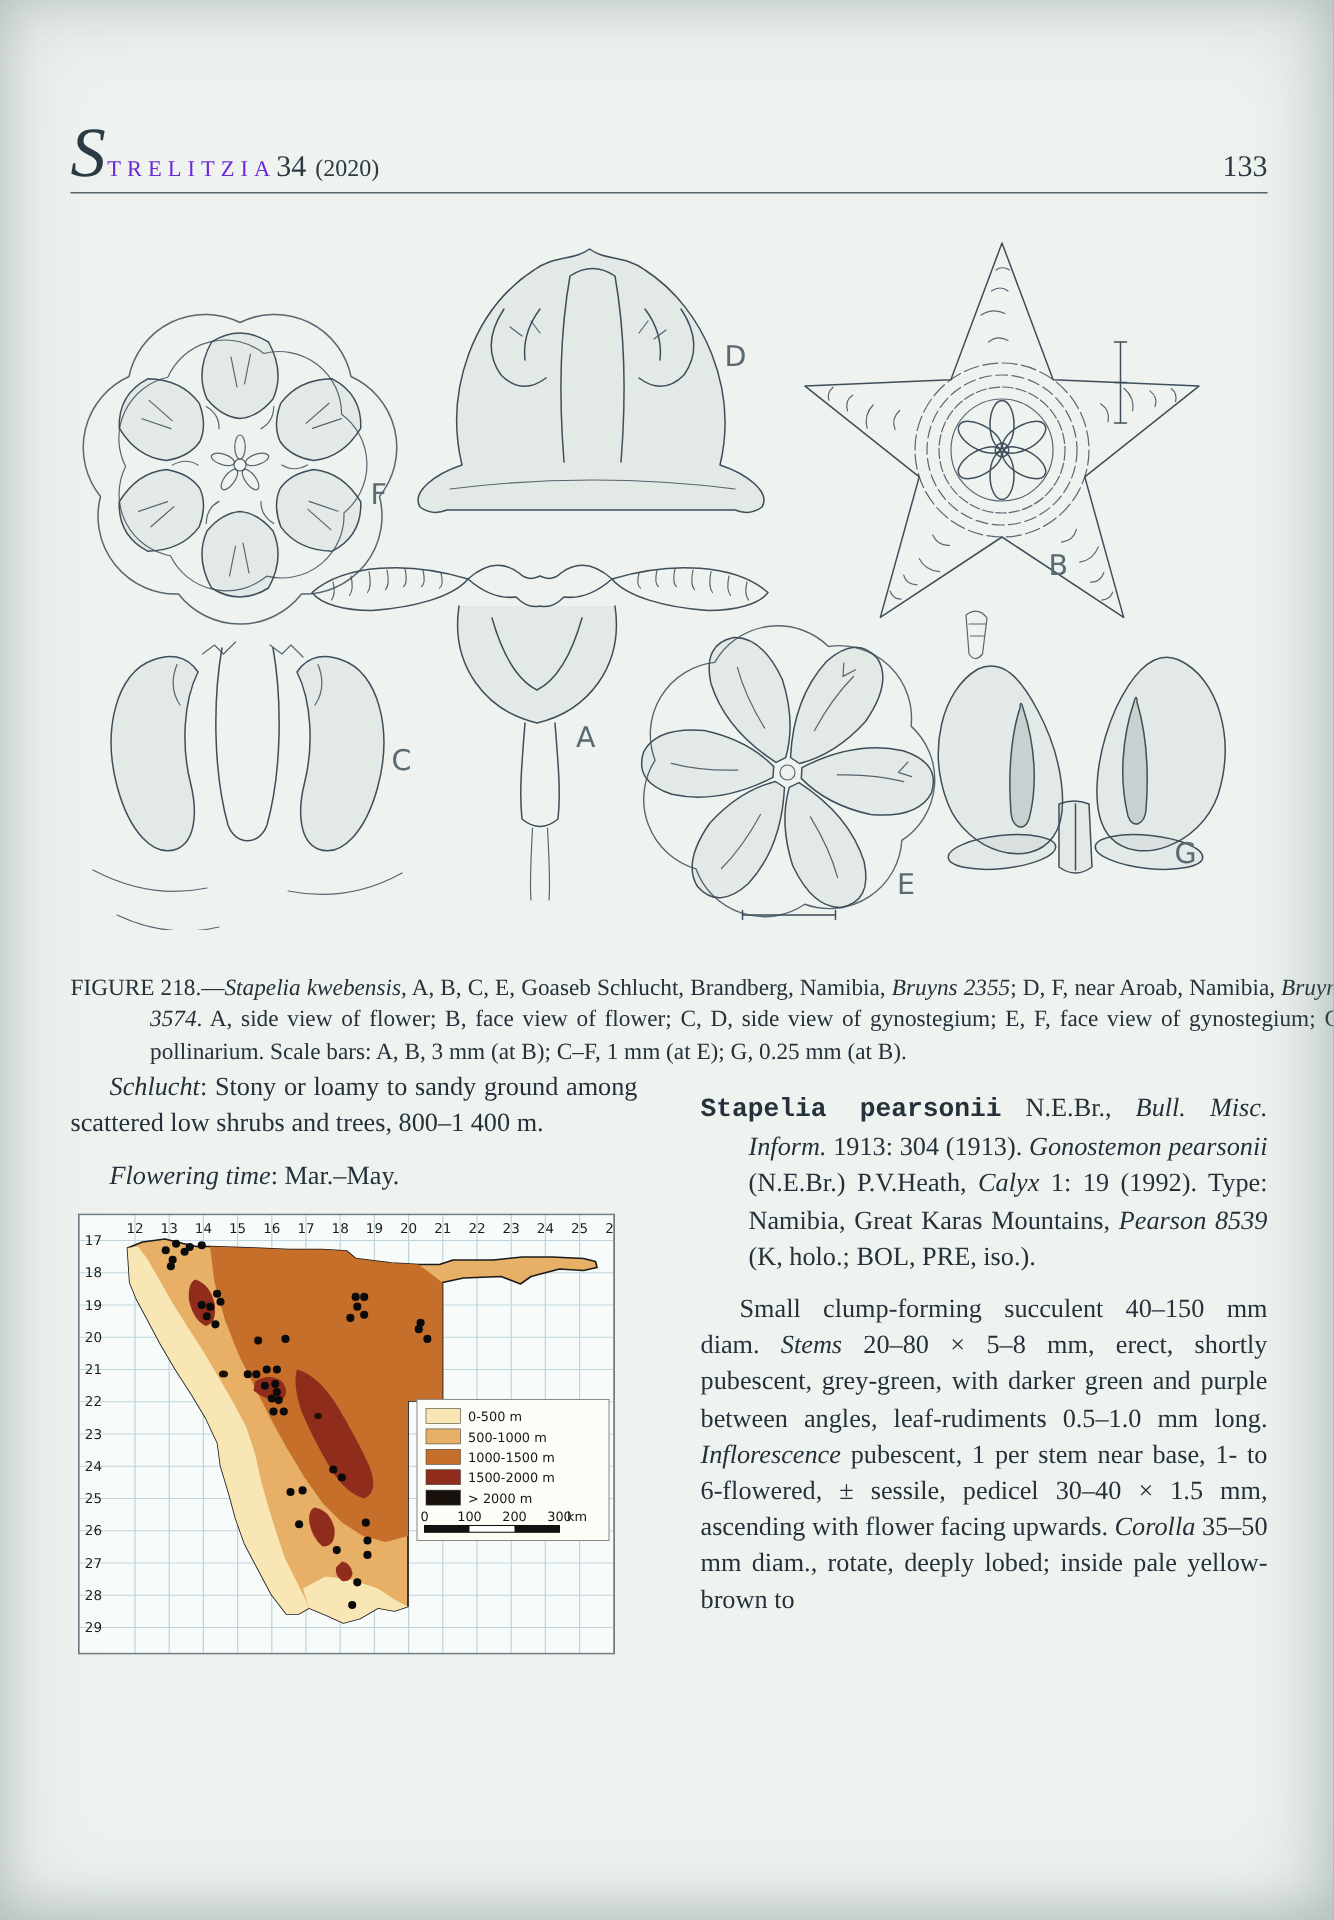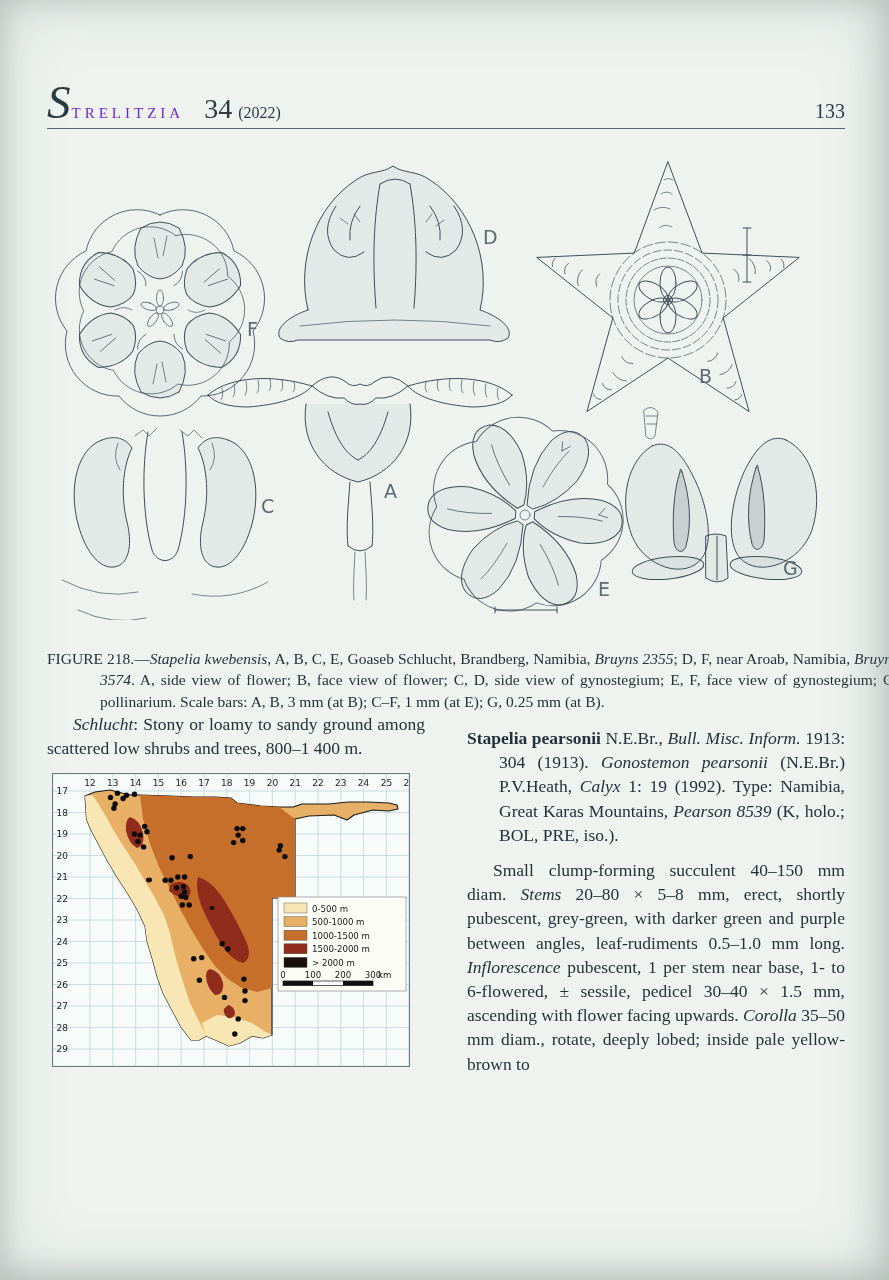--- a/index.html
+++ b/index.html
@@ -5,60 +5,60 @@
   html,body{margin:0;padding:0;background:#9aa49e;}
   .page{position:relative;width:889px;height:1280px;background:#eef3f0;
         font-family:"Liberation Serif","DejaVu Serif",serif;color:#25313a;overflow:hidden;margin:0 auto;}
   .page::after{content:"";position:absolute;inset:0;pointer-events:none;
         box-shadow:inset 0 0 70px rgba(110,125,118,.20), inset -16px 0 34px rgba(108,124,118,.16),
                    inset 10px 0 26px rgba(108,124,118,.10), inset 0 -12px 26px rgba(108,124,118,.14);}
   
   .hdr{position:absolute;left:47px;right:44px;top:82px;display:flex;align-items:baseline;}
   .hdr .script{font-style:italic;font-size:47px;line-height:40px;font-weight:400;color:#2c3a43;}
   .hdr .rest{font-size:15px;letter-spacing:4px;margin-left:1px;color:#6d28d9;}
-  .hdr .vol{font-size:28px;margin-left:20px;color:#2c3a43;}
+  .hdr .vol{font-size:20px;margin-left:0;color:#2c3a43;}
   .hdr .yr{font-size:16px;margin-left:6px;color:#2c3a43;}
   .hdr .pageno{margin-left:auto;font-size:20px;color:#2c3a43;}
   .rule{position:absolute;left:47px;right:44px;top:128px;border-top:1.6px solid #55656d;}
   
   .plate{position:absolute;left:40px;top:148px;}
   .plate path,.plate circle,.plate ellipse,.plate line{stroke:#3e4e5a;fill:none;stroke-width:1;
         stroke-linecap:round;stroke-linejoin:round;}
   .plate .shade{fill:rgba(62,78,90,0.055);}
   .plate .slot{fill:rgba(62,78,90,0.16);}
   .plate .thin{stroke-width:.8;opacity:.85;}
   .plate text.lbl{font-family:"DejaVu Sans","Liberation Sans",sans-serif;font-size:19px;fill:#5a6a73;
         stroke:none;font-weight:400;}
   
   .figcap{position:absolute;left:47px;top:632px;width:798px;font-size:15.5px;line-height:21.5px;
         text-align:justify;padding-left:53px;text-indent:-53px;}
   .col{position:absolute;top:712px;width:378px;font-size:17.5px;line-height:24.2px;text-align:justify;}
   .col-left{left:47px;}
   .col-right{left:467px;}
   .col p{margin:0 0 11px 0;text-indent:26px;}
   .col p.species{padding-left:32px;text-indent:-32px;margin-top:14px;}
-  span.i{font-style:italic;} span.b{font-weight:bold;}
+  span.i{font-style:italic;} span.b{font-weight:bold;font-family:Liberation Mono, monospace;}
   
   figure.mapfig{margin:13px 0 0 5px;width:362px;}
   .mapsvg{display:block;}
   .mapsvg .grid{stroke:#bfd5dd;stroke-width:.8;}
   .mapsvg text.tick{font-family:"DejaVu Sans","Liberation Sans",sans-serif;font-size:9px;fill:#1c1c1c;}
   .mapsvg text.leg{font-family:"DejaVu Sans","Liberation Sans",sans-serif;font-size:8.6px;fill:#151515;}
   .mapcap{margin-top:17px;text-align:center;font-size:15.5px;}
 </style>
 </head>
 <body>
 
 <div class="page">
 
   <div class="hdr">
     <span class="script">S</span>
       <span class="rest">TRELITZIA</span>
     <span class="vol">34</span>
-    <span class="yr">(2022)</span>
+    <span class="yr">(2020)</span>
     <span class="pageno">133</span>
   </div>
   <div class="rule"></div>
 
   <svg class="plate" width="815" height="472" viewBox="0 0 815 472">
     <defs>
       <path id="fouter" d="M0,-95 A52,52 0 0 1 74,-59 A52,52 0 0 1 93,21 A52,52 0 0 1 41,86 A52,52 0 0 1 -41,86 A52,52 0 0 1 -93,21 A52,52 0 0 1 -74,-59 A52,52 0 0 1 0,-95 Z"></path>
       <g id="lobeF">
         <path class="shade" d="M-19,-82 Q0,-94 19,-82 Q30,-62 22,-44 Q12,-32 0,-31 Q-12,-32 -22,-44 Q-30,-62 -19,-82 Z"></path>
         <path class="thin" d="M-6,-72 L-2,-52 M7,-74 L3,-54"></path>
@@ -178,20 +178,21 @@
     <text class="lbl" x="344" y="350">A</text>
     <text class="lbl" x="221" y="365">C</text>
     <text class="lbl" x="558" y="448">E</text>
     <text class="lbl" x="743" y="427">G</text>
   </svg>
 
   <p class="figcap"><span>FIGURE 218.—</span><span class="i">Stapelia kwebensis</span><span>, A, B, C, E, Goaseb Schlucht, Brandberg, Namibia, </span><span class="i">Bruyns 2355</span><span>; D, F, near Aroab, Namibia, </span><span class="i">Bruyns 3574</span><span>. A, side view of flower; B, face view of flower; C, D, side view of gynostegium; E, F, face view of gynostegium; G, pollinarium. Scale bars: A, B, 3 mm (at B); C–F, 1 mm (at E); G, 0.25 mm (at B).</span></p>
 
   <div class="col col-left">
     <p><span class="i">Schlucht</span><span>: Stony or loamy to sandy ground among scattered low shrubs and trees, 800–1 400 m.</span></p>
+    <p><span class="i">Flowering time</span><span>: Mar.–May.</span></p>
 
     <figure class="mapfig">
       <svg class="mapsvg" width="358" height="294" viewBox="0 0 358 294">
         <rect x="0.5" y="0.5" width="357" height="293" fill="#f7fbfa" stroke="none"></rect>
         <g id="map-grid">
             <line x1="38" y1="1" x2="38" y2="293" class="grid"></line>
             <line x1="60.8" y1="1" x2="60.8" y2="293" class="grid"></line>
             <line x1="83.6" y1="1" x2="83.6" y2="293" class="grid"></line>
             <line x1="106.4" y1="1" x2="106.4" y2="293" class="grid"></line>
             <line x1="129.2" y1="1" x2="129.2" y2="293" class="grid"></line>

